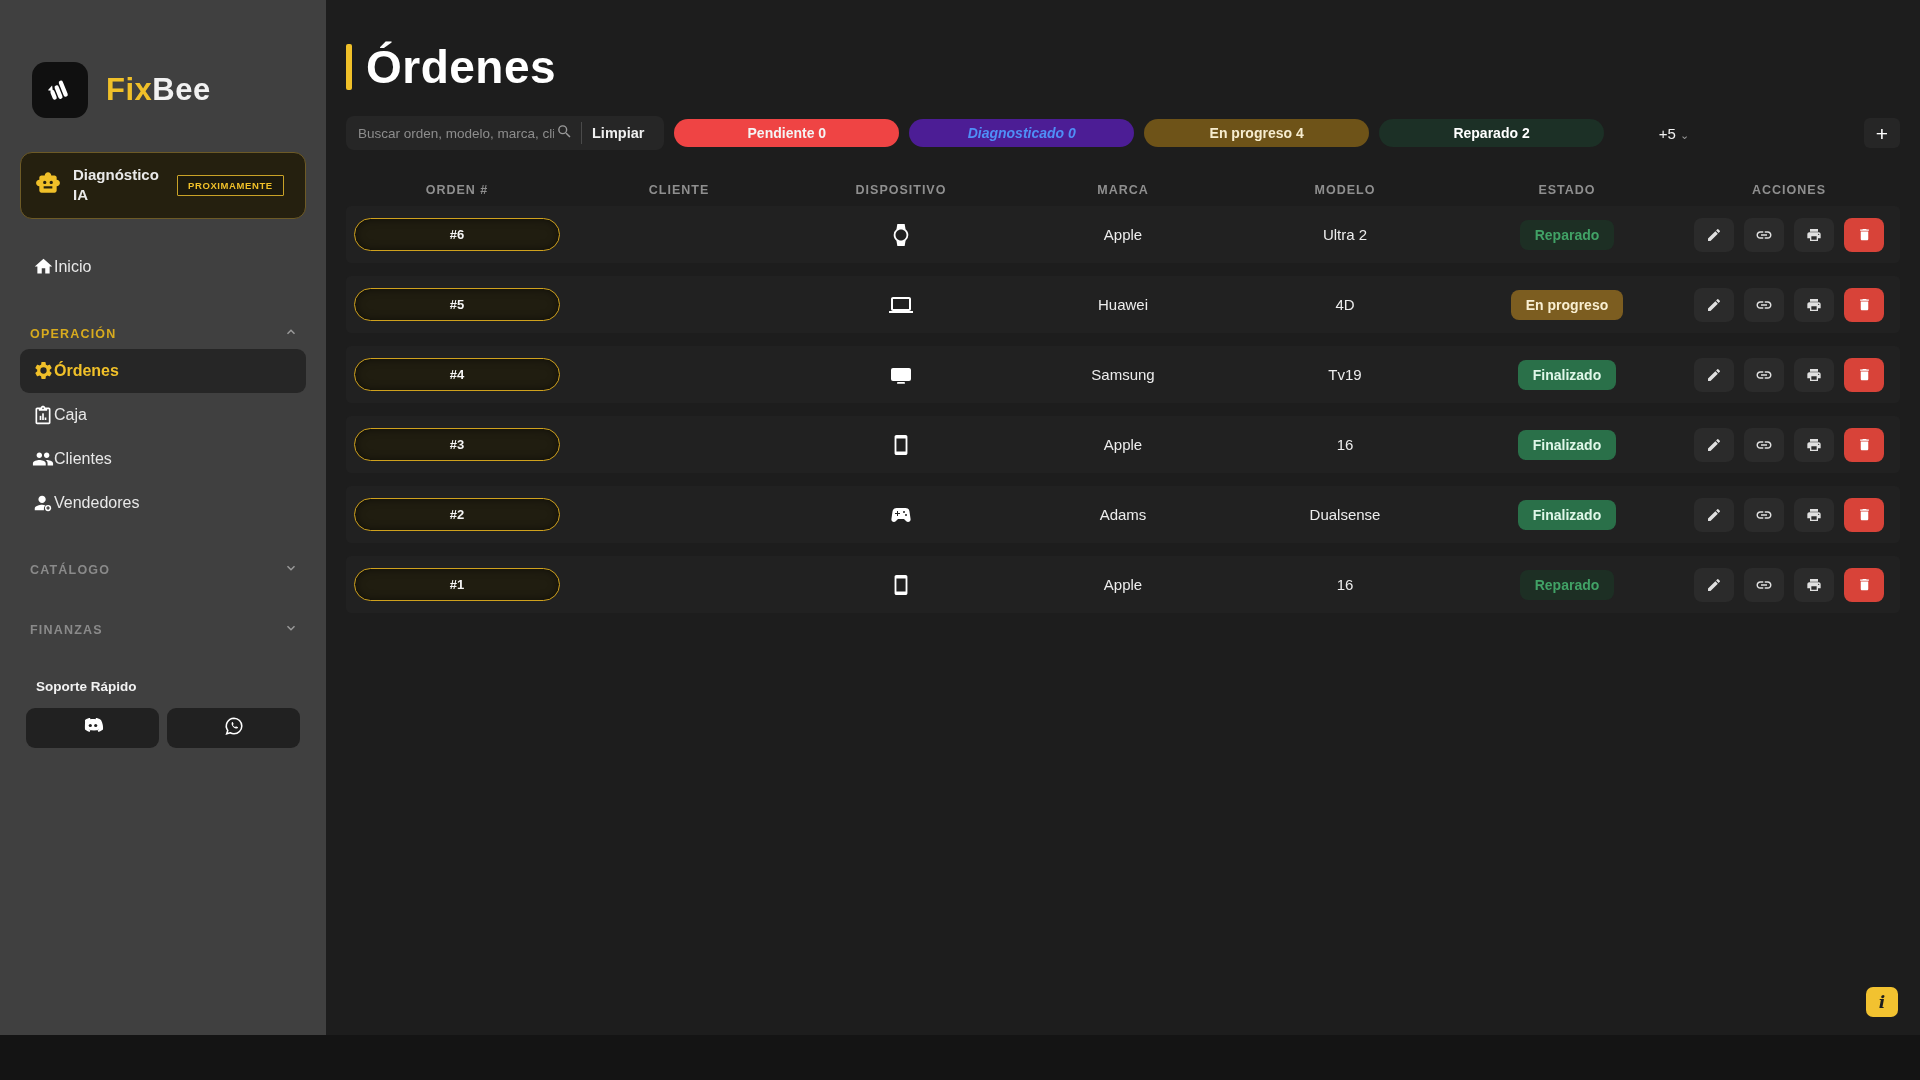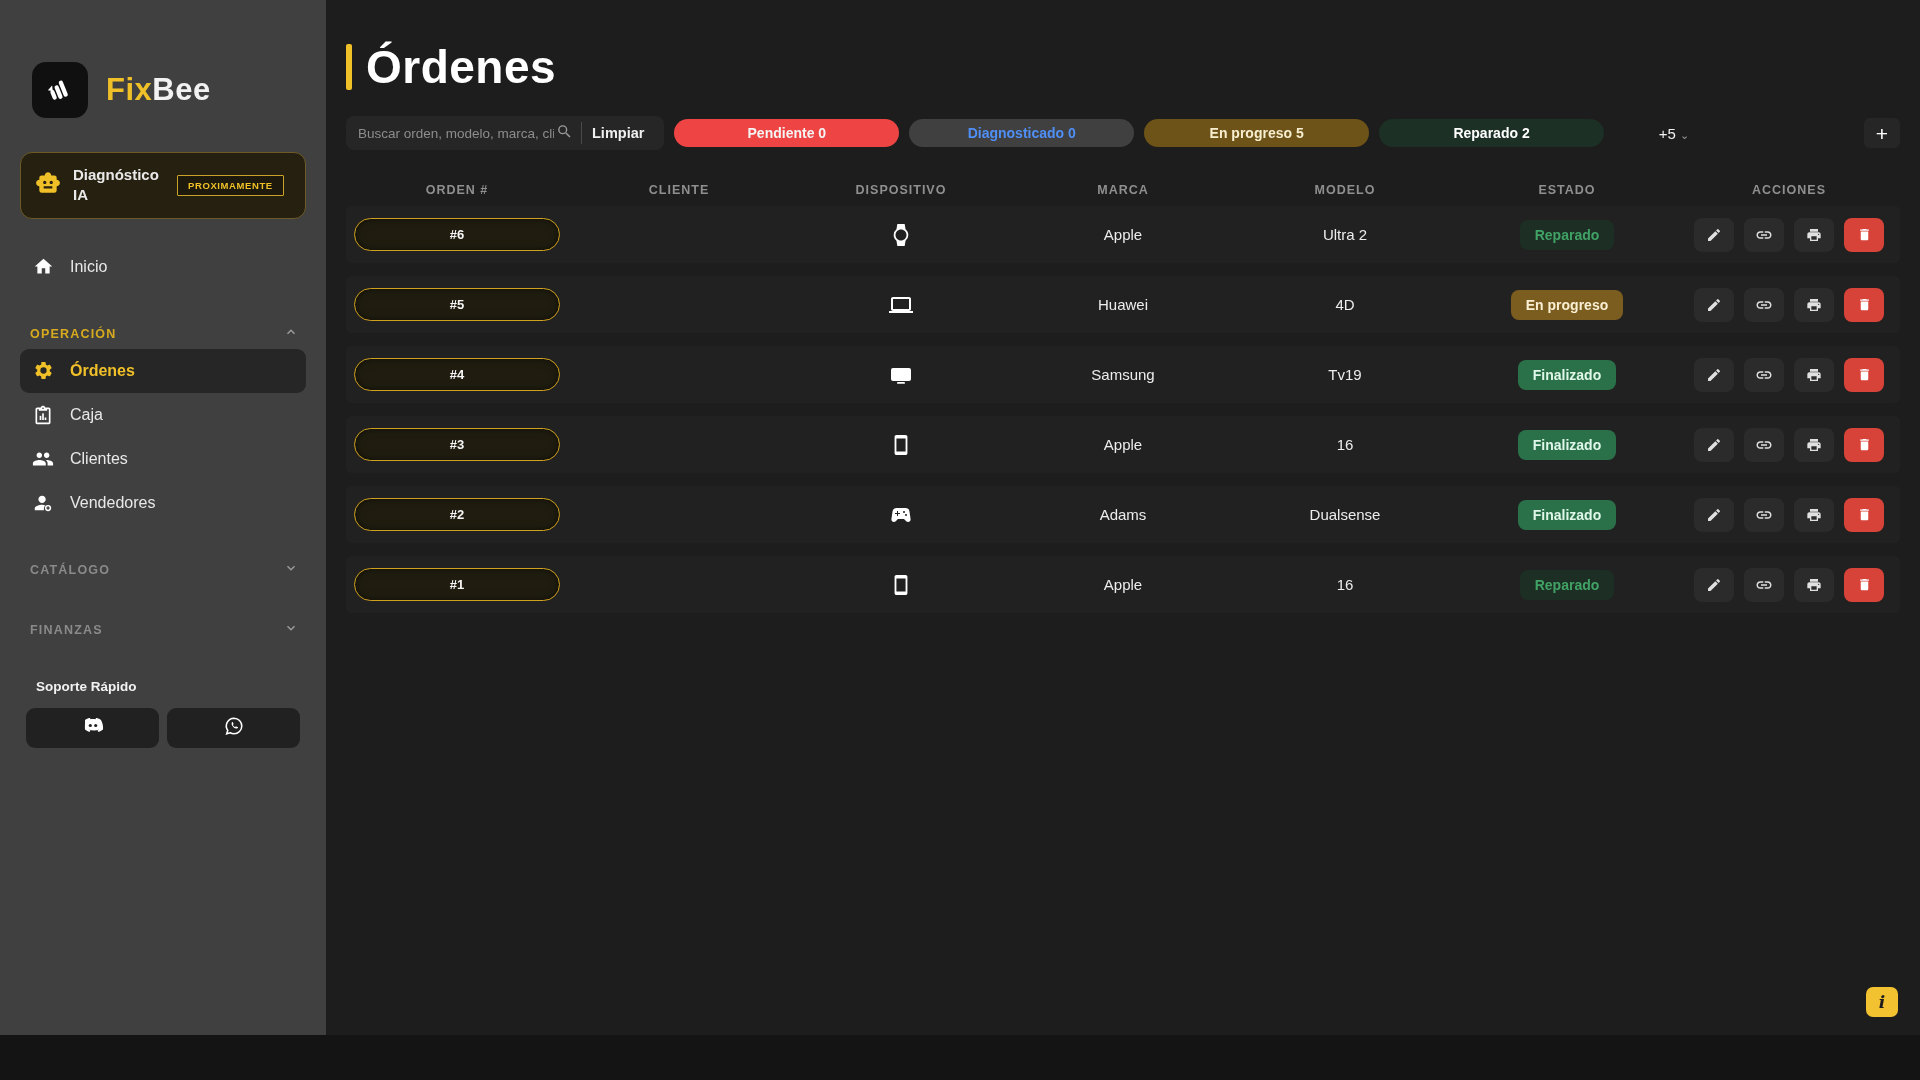--- a/index.html
+++ b/index.html
@@ -11,21 +11,21 @@
   .logo-row { display:flex; align-items:center; gap:18px; padding:62px 10px 0 12px; }
   .logo-badge { width:56px; height:56px; border-radius:14px; background:#101010; display:flex; align-items:center; justify-content:center; }
   .brand { font-size:31px; font-weight:bold; letter-spacing:.5px; }
   .brand .fix { color:#f0c029; }
   .brand .bee { color:#f2f2f2; }
 
   .diag-card { margin-top:34px; border:1px solid #6d5a26; background:#25200f; border-radius:12px; padding:12px 14px; display:flex; align-items:center; gap:12px; }
   .diag-text { color:#e9e9e9; font-size:15px; line-height:1.35; font-weight:bold; width:92px; }
   .proximamente { border:1px solid #c9a227; color:#f0c029; font-size:9.5px; font-weight:bold; letter-spacing:.6px; border-radius:1px; padding:4px 10px; white-space:nowrap; background:#1d1a0d; }
 
-  .nav-item { display:flex; align-items:center; gap:16px; padding:11px 12px; border-radius:9px; color:#e8e8e8; font-size:16px; cursor:pointer; }
+  .nav-item { display:flex; align-items:center; gap:0; padding:11px 12px; border-radius:9px; color:#e8e8e8; font-size:16px; cursor:pointer; }
   .nav-item.first { margin-top:26px; }
   .nav-item .ico { width:22px; height:22px; display:flex; align-items:center; justify-content:center; }
   .nav-item.active { background:#262626; color:#f0c029; font-weight:bold; }
 
   .section-row { display:flex; align-items:center; justify-content:space-between; padding:10px 8px 6px 10px; margin-top:26px; cursor:pointer; }
   .section-label { font-size:12.5px; font-weight:bold; letter-spacing:1.2px; }
   .section-label.gold { color:#d8ab1e; }
   .section-label.gray { color:#8a8a8a; }
   .chev { color:#9a9a9a; }
 
@@ -52,21 +52,21 @@
   .controls { display:flex; align-items:center; gap:10px; margin-top:22px; height:34px; }
   .search-wrap { display:flex; align-items:center; background:#262626; border-radius:8px; height:34px; padding:0 10px 0 12px; }
   .search-input { background:transparent; border:none; outline:none; color:#bdbdbd; font-size:13.5px; width:196px; }
   .search-input::placeholder { color:#8d8d8d; }
   .search-ico { color:#9a9a9a; margin-left:2px; }
   .v-div { width:1px; height:22px; background:#4a4a4a; margin:0 8px; }
   .btn-limpiar { background:transparent; border:none; color:#f0f0f0; font-size:14.5px; font-weight:bold; cursor:pointer; padding:0 10px 0 2px; }
 
   .pill { flex:1; height:28px; border-radius:14px; border:none; font-size:14px; font-weight:bold; cursor:pointer; }
   .pill.pending   { background:#ef4444; color:#f4f4f4; }
-  .pill.diagnosed { background:#404040; color:#4f8ff7; }
+  .pill.diagnosed { background:#4c1d95; color:#4f8ff7;font-style:italic; }
   .pill.progress  { background:#6e5318; color:#f7edcf; }
   .pill.repaired  { background:#1c3026; color:#ffffff; }
   .more-filters { width:120px; background:none; border:none; color:#f0f0f0; font-size:15px; cursor:pointer; }
   .more-filters .c { color:#9a9a9a; font-size:11px; }
   .add-btn { margin-left:120px; width:36px; height:30px; background:#262626; border:none; border-radius:6px; color:#ffffff; font-size:21px; line-height:1; cursor:pointer; }
 
   .thead, .trow { display:grid; grid-template-columns:repeat(7,1fr); align-items:center; text-align:center; }
   .thead { margin-top:24px; height:32px; }
   .th { color:#8f8f8f; font-size:12.5px; font-weight:bold; letter-spacing:1px; }
   .trow { height:57px; margin-bottom:13px; background:#212121; border-radius:5px; }
@@ -230,21 +230,21 @@
         <span class="search-ico">
           <svg width="17" height="17" viewBox="0 0 24 24" fill="#9a9a9a">
               <path d="M15.5 14h-.79l-.28-.27A6.47 6.47 0 0 0 16 9.5 6.5 6.5 0 1 0 9.5 16c1.61 0 3.09-.59 4.23-1.57l.27.28v.79l5 4.99L20.49 19l-4.99-5zm-6 0A4.5 4.5 0 1 1 14 9.5 4.5 4.5 0 0 1 9.5 14z"></path>
             </svg>
         </span>
         <span class="v-div"></span>
         <button class="btn-limpiar">Limpiar</button>
       </div>
       <button class="pill pending">Pendiente 0</button>
       <button class="pill diagnosed">Diagnosticado 0</button>
-      <button class="pill progress">En progreso 5</button>
+      <button class="pill progress">En progreso 4</button>
       <button class="pill repaired">Reparado 2</button>
       <button class="more-filters"><span>+5</span> <span class="c">⌄</span></button>
       <button class="add-btn">+</button>
     </div>
 
     <div class="thead">
       <span class="th">ORDEN #</span>
       <span class="th">CLIENTE</span>
       <span class="th">DISPOSITIVO</span>
       <span class="th">MARCA</span>

